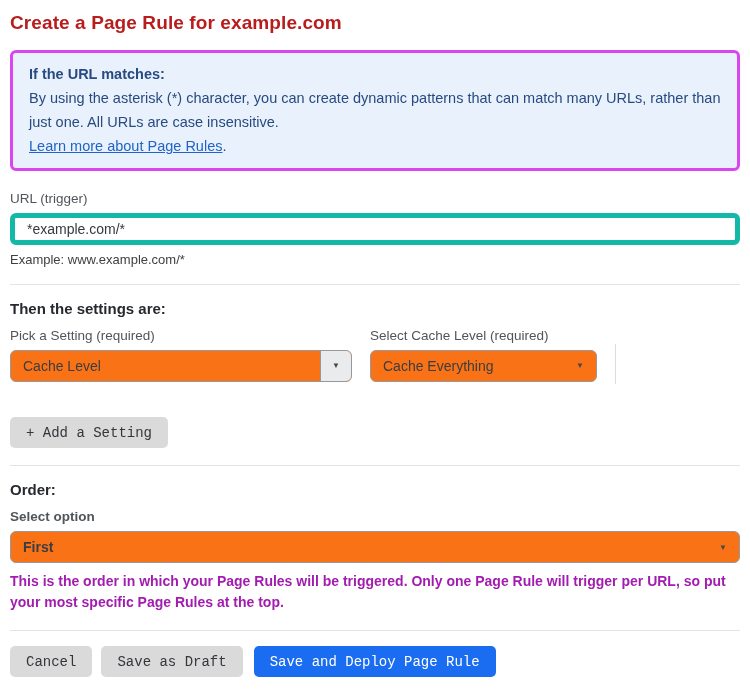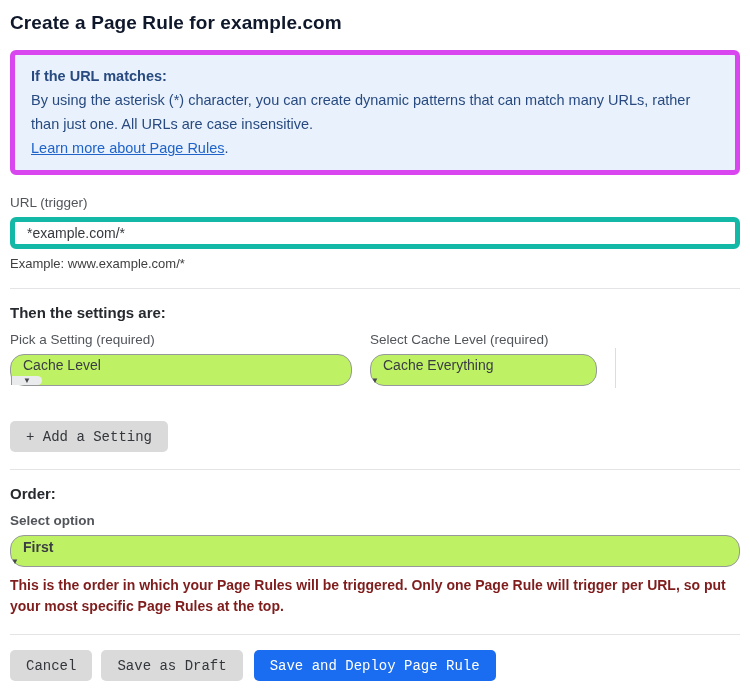--- a/index.html
+++ b/index.html
@@ -8,28 +8,28 @@
     width: 750px;
     min-height: 691px;
     font-family: "Liberation Sans", "DejaVu Sans", sans-serif;
     color: #36393f;
   }
   .page { padding: 12px 10px 14px; }
 
   h1.page-title {
     font-size: 19px;
     font-weight: bold;
-    color: #0f172a;
+    color: #b91c1c;
     letter-spacing: 0.1px;
     margin-bottom: 16px;
   }
 
   .info-box {
     background: #e9f2fc;
-    border: 5px solid #d946ef;
+    border: 3px solid #d946ef;
     border-radius: 6px;
     padding: 9px 16px 10px;
     color: #284a80;
     font-size: 14.5px;
     line-height: 24px;
     margin-bottom: 20px;
   }
   .info-box .info-heading { font-weight: bold; }
   .info-box a.info-link {
     color: #2063c9;
@@ -80,25 +80,24 @@
     display: flex;
     align-items: center;
     margin-top: 8px;
   }
   .setting-col { margin-right: 18px; }
 
   .select {
     display: flex;
     align-items: stretch;
     height: 32px;
-    background: #bef264;
+    background: #f97316;
     border: 1px solid #96989b;
-    border-radius: 14px;
+    border-radius: 6px;
     cursor: pointer;
-    flex-direction: column;
   }
   .select-value {
     flex: 1;
     display: flex;
     align-items: center;
     padding: 0 12px;
     font-size: 14px;
     color: #3a3d42;
     white-space: nowrap;
     overflow: hidden;
@@ -144,21 +143,21 @@
   }
   .btn-gray { background: #dadada; color: #33363b; }
   .btn-blue { background: #1a6cf0; color: #ffffff; }
 
   .add-setting-btn { margin-top: 33px; }
 
   .order-label-row { margin-top: 11px; font-weight: bold; }
 
   .order-helper {
     font-size: 14px;
-    color: #7f1d1d;
+    color: #a21caf;
     line-height: 21px;
     margin-top: 8px;
     max-width: 732px;
   }
 
   .button-row {
     display: flex;
     align-items: center;
   }
   .button-row .btn { margin-right: 9px; }

